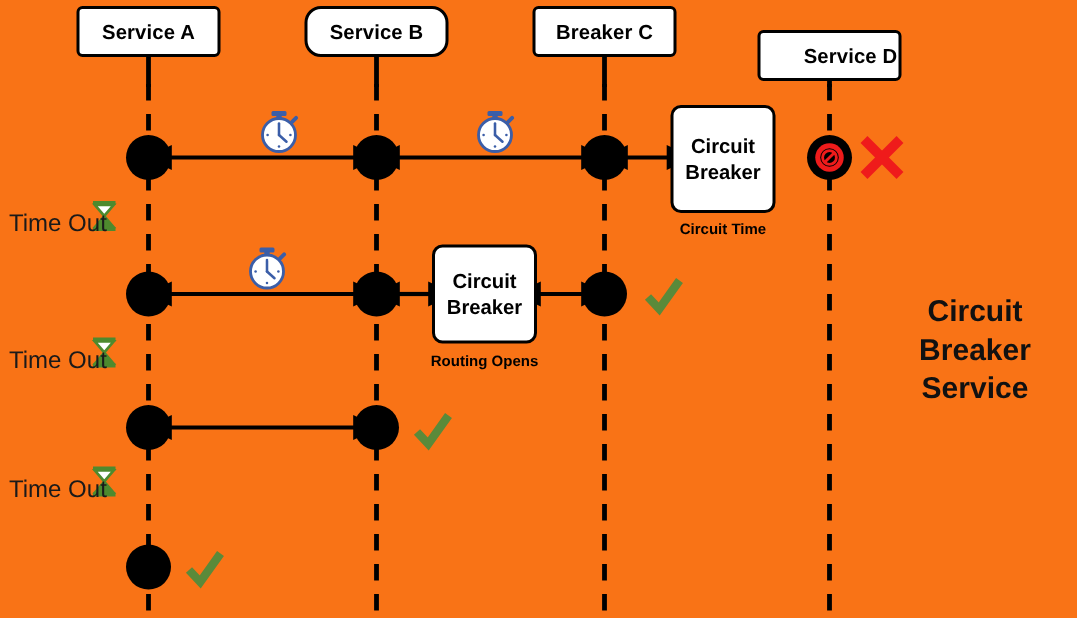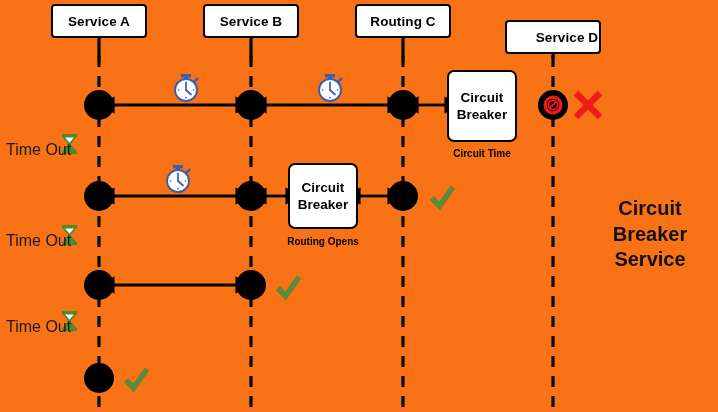--- a/index.html
+++ b/index.html
@@ -197,25 +197,25 @@
           <path d="M63.2,313.6 L75.8,313.6 L69.5,321 Z" fill="#ffffff" stroke="#4e8a2e" stroke-width="1.8"></path>
           <path d="M69.5,321 L75.8,328.4 L63.2,328.4 Z" fill="#4e8a2e" stroke="#4e8a2e" stroke-width="1.6"></path>
         </g>
       </g>
   </svg>
 
   <div id="service-boxes">
       <div class="service-box" style="left: 51px; top: 4px; width: 96px; height: 34px;">
         <span>Service A</span>
       </div>
-      <div class="service-box" style="left: 203px; top: 4px; width: 96px; height: 34px;">
+      <div class="service-box" style="left: 203px; top: 4px; width: 96px; height: 34px; border-radius: 11px;">
         <span>Service B</span>
       </div>
       <div class="service-box" style="left: 355px; top: 4px; width: 96px; height: 34px;">
-        <span>Routing C</span>
+        <span>Breaker C</span>
       </div>
       <div class="service-box" style="left: 505px; top: 20px; width: 96px; height: 34px; padding-left: 28px;">
         <span>Service D</span>
       </div>
     </div>
 
   <div id="cb-boxes">
       <div class="cb-box" style="left: 447px; top: 70px; width: 70px; height: 72px;">
         <div>Circuit</div>
         <div>Breaker</div>

